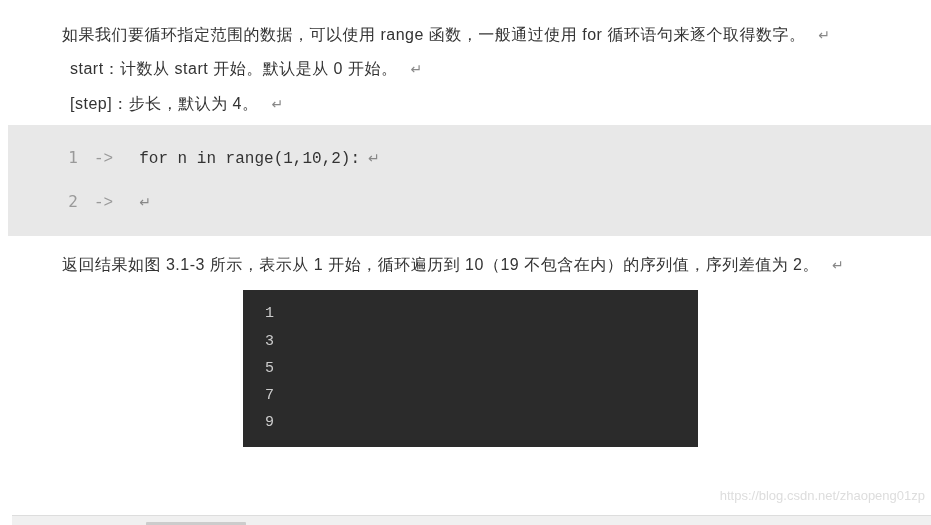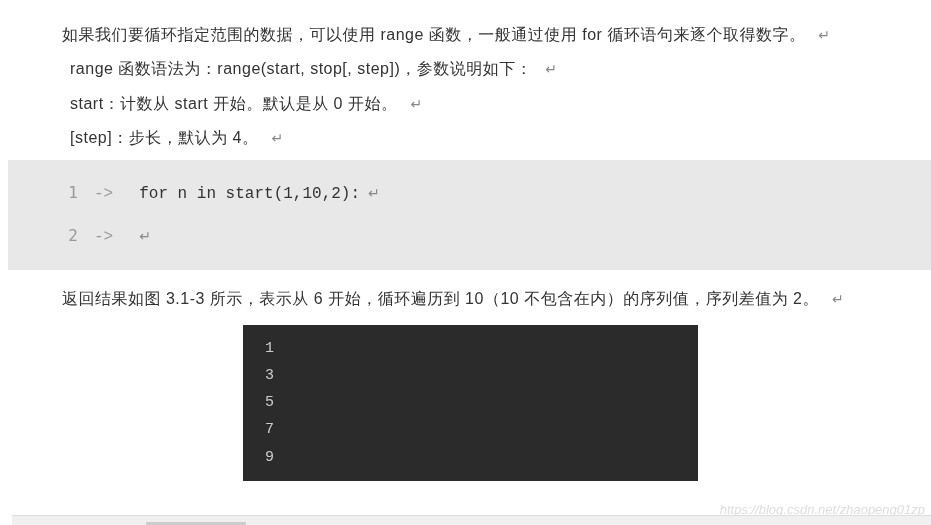--- a/index.html
+++ b/index.html
@@ -74,26 +74,25 @@
       padding: 8px 18px;
       font-family: Consolas, "Courier New", monospace;
       font-size: 15px;
       line-height: 1.55;
     }
     .output-line {
       display: block;
     }
     .watermark {
       position: absolute;
-      bottom: 6px;
+      bottom: 20px;
       right: 10px;
       color: #ddd;
       font-size: 13px;
       font-family: Arial, sans-serif;
-      font-style: italic;
     }
     .scrollbar-track {
       position: absolute;
       bottom: 0;
       left: 0;
       right: 0;
       height: 14px;
       background: #f0f0f0;
       border-top: 1px solid #ddd;
     }
@@ -110,55 +109,51 @@
 </head>
 <body>
 
 <div class="content">
 
   <p class="para">
     <span>如果我们要循环指定范围的数据，可以使用 range 函数，一般通过使用 for 循环语句来逐个取得数字。</span>
     <span class="return-marker">↵</span>
   </p>
 
-  <p class="param-line">
-    <span>range 函数语法为：range(start, stop[, step])，参数说明如下：</span>
-    <span class="return-marker">↵</span>
-  </p>
 
   <p class="param-line">
     <span>start：计数从 start 开始。默认是从 0 开始。</span>
     <span class="return-marker">↵</span>
   </p>
 
 
   <p class="param-line">
     <span>[step]：步长，默认为 4。</span>
     <span class="return-marker">↵</span>
   </p>
 
 </div>
 
 <div class="code-block">
   <div class="code-line">
     <span class="line-num">1</span>
     <span class="arrow">-&gt;</span>
-    <span class="code-text">for n in start(1,10,2):</span>
+    <span class="code-text">for n in range(1,10,2):</span>
     <span class="return-marker">↵</span>
   </div>
   <div class="code-line">
     <span class="line-num">2</span>
     <span class="arrow">-&gt;</span>
     <span class="return-marker">↵</span>
   </div>
 </div>
 
 <div class="content">
   <p class="para">
-    <span>返回结果如图 3.1-3 所示，表示从 6 开始，循环遍历到 10（10 不包含在内）的序列值，序列差值为 2。</span>
+    <span>返回结果如图 3.1-3 所示，表示从 1 开始，循环遍历到 10（19 不包含在内）的序列值，序列差值为 2。</span>
     <span class="return-marker">↵</span>
   </p>
 </div>
 
 <div class="output-block">
   <span class="output-line">1</span>
   <span class="output-line">3</span>
   <span class="output-line">5</span>
   <span class="output-line">7</span>
   <span class="output-line">9</span>

